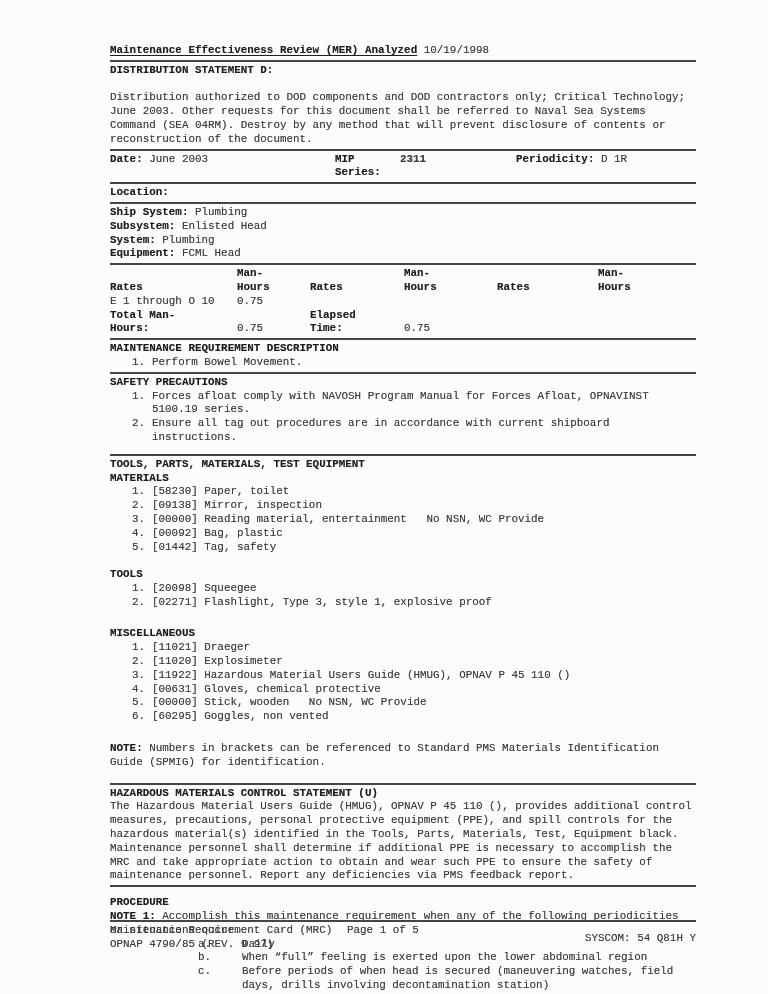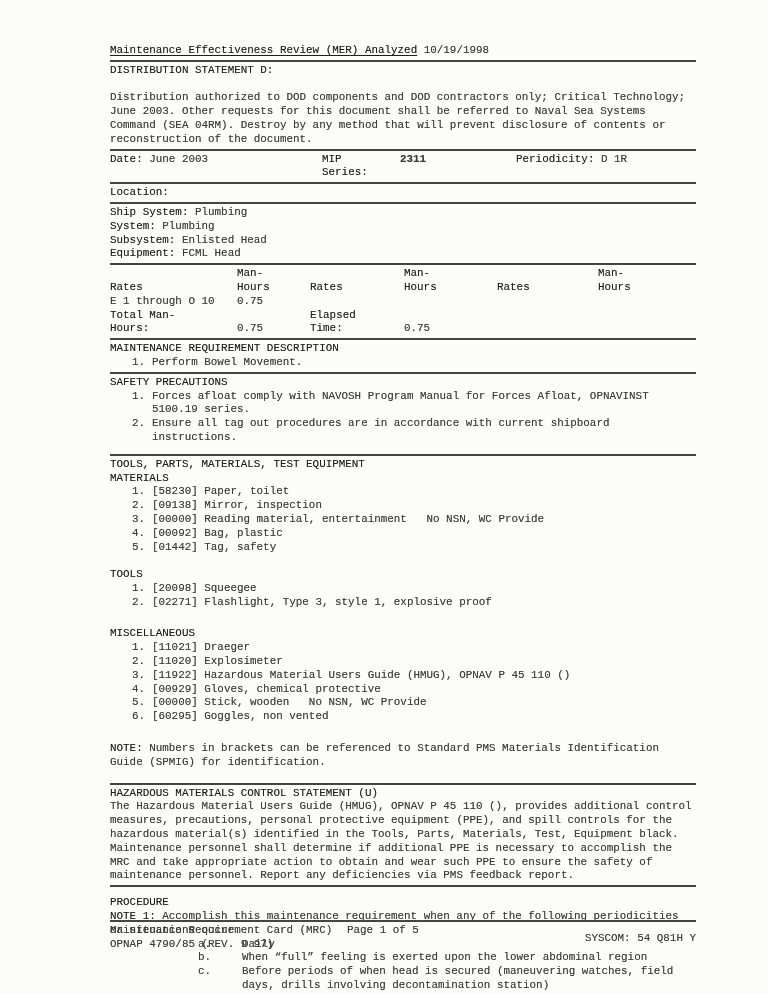--- a/index.html
+++ b/index.html
@@ -8,38 +8,38 @@
     background:#fbfbfa;
     font-family:"Liberation Mono","DejaVu Sans Mono",monospace;
     font-size:10.9px;
     line-height:13.8px;
     color:#3c3c3c;
     text-shadow:0 0 .5px rgba(70,70,70,.55);
     -webkit-font-smoothing:antialiased;
   }
   .page{position:relative;width:768px;height:994px;overflow:hidden;background:#fcfcfb;}
   .content{position:absolute;left:110px;top:44px;width:586px;}
-  .b{font-weight:normal;color:#1e1e1e;}
+  .b{font-weight:bold;color:#1e1e1e;}
   .u{text-decoration:underline;text-underline-offset:2px;}
   .hr{border:none;border-top:2px solid #454545;height:0;margin:2px 0 2px 0;}
   .blank{height:13.8px;}
   .half{height:7px;}
   .para{white-space:pre-wrap;}
   .prefix{margin-right:6.5px;}
   
   .li{display:flex;margin-left:22px;}
   .li .num{flex:0 0 20px;}
   .li .txt{flex:1 1 auto;white-space:pre-wrap;}
   
   .sub .li{margin-left:88px;}
   .sub .li .num{flex:0 0 44px;}
   
   .meta-row{position:relative;height:27.6px;}
   .meta-row .f-date{position:absolute;left:0;top:0;}
-  .meta-row .f-mip{position:absolute;left:212px;top:0;}
+  .meta-row .f-mip{position:absolute;left:225px;top:0;}
   .meta-row .f-mipval{position:absolute;left:290px;top:0;font-weight:bold;}
   .meta-row .f-period{position:absolute;left:386px;top:0;padding-left:20px;}
   .kv-row{white-space:pre-wrap;}
   
   .rates{display:grid;grid-template-columns:127px 73px 94px 93px 101px auto;}
   .rates div{white-space:pre;}
   
   .footer{position:absolute;left:110px;top:918px;width:586px;}
   .footer-line1{position:relative;height:13.8px;}
   .f-card{position:absolute;left:0;top:0;}
@@ -71,23 +71,23 @@
     </div>
     <div class="hr"></div>
 
     <div class="b">Location:</div>
     <div class="hr"></div>
 
     <div>
 
         <div class="kv-row"><span class="b">Ship System:</span><span> Plumbing</span></div>
 
+        <div class="kv-row"><span class="b">Subsystem:</span><span> Enlisted Head</span></div>
+
         <div class="kv-row"><span class="b">System:</span><span> Plumbing</span></div>
-
-        <div class="kv-row"><span class="b">Subsystem:</span><span> Enlisted Head</span></div>
 
         <div class="kv-row"><span class="b">Equipment:</span><span> FCML Head</span></div>
       </div>
     <div class="hr"></div>
 
     <div class="rates">
       <div></div>
       <div class="b">Man-</div>
       <div></div>
       <div class="b">Man-</div>
@@ -210,21 +210,21 @@
           <span class="txt">[11020] Explosimeter</span>
         </div>
 
         <div class="li">
           <span class="num">3.</span>
           <span class="txt">[11922] Hazardous Material Users Guide (HMUG), OPNAV P 45 110 ()</span>
         </div>
 
         <div class="li">
           <span class="num">4.</span>
-          <span class="txt">[00929] Gloves, chemical protective</span>
+          <span class="txt">[00631] Gloves, chemical protective</span>
         </div>
 
         <div class="li">
           <span class="num">5.</span>
           <span class="txt">[00000] Stick, wooden   No NSN, WC Provide</span>
         </div>
 
         <div class="li">
           <span class="num">6.</span>
           <span class="txt">[60295] Goggles, non vented</span>

